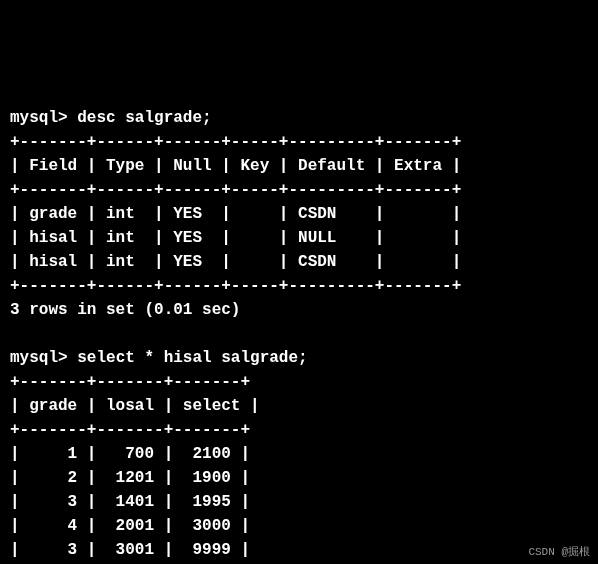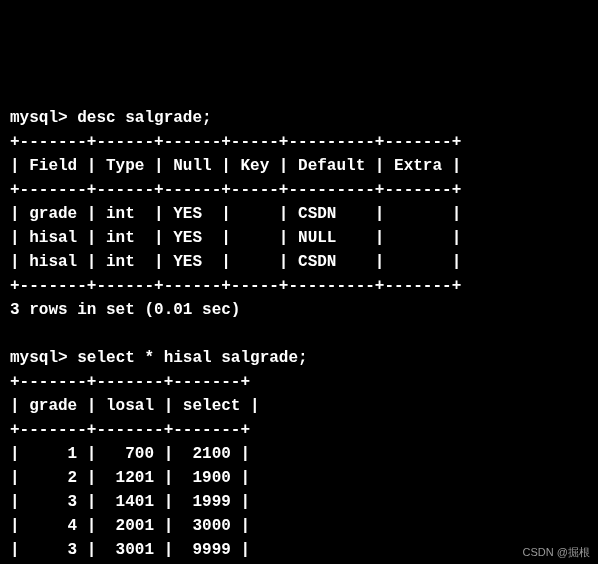--- a/index.html
+++ b/index.html
@@ -17,21 +17,21 @@
       white-space: pre;
       position: relative;
     }
     .watermark {
       position: absolute;
       bottom: 4px;
       right: 8px;
       font-size: 11px;
       color: #999999;
       font-weight: normal;
-      font-family: Liberation Sans, sans-serif;
+      font-family: Liberation Mono, monospace;
       white-space: nowrap;
     }
   </style>
 </head>
 <body>
 
 
 
 <span>mysql&gt;</span> <span>desc salgrade;</span>
 <span>+-------+------+------+-----+---------+-------+</span>
@@ -42,21 +42,21 @@
 <span>| hisal | int  | YES  |     | CSDN    |       |</span>
 <span>+-------+------+------+-----+---------+-------+</span>
 <span>3 rows in set (0.01 sec)</span>
 
 <span>mysql&gt;</span> <span>select * hisal salgrade;</span>
 <span>+-------+-------+-------+</span>
 <span>| grade | losal | select |</span>
 <span>+-------+-------+-------+</span>
 <span>|     1 |   700 |  2100 |</span>
 <span>|     2 |  1201 |  1900 |</span>
-<span>|     3 |  1401 |  1999 |</span>
+<span>|     3 |  1401 |  1995 |</span>
 <span>|     4 |  2001 |  3000 |</span>
 <span>|     3 |  3001 |  9999 |</span>
 
 
 <div class="watermark">CSDN @掘根</div>
 
 
 
 
 </body></html>

